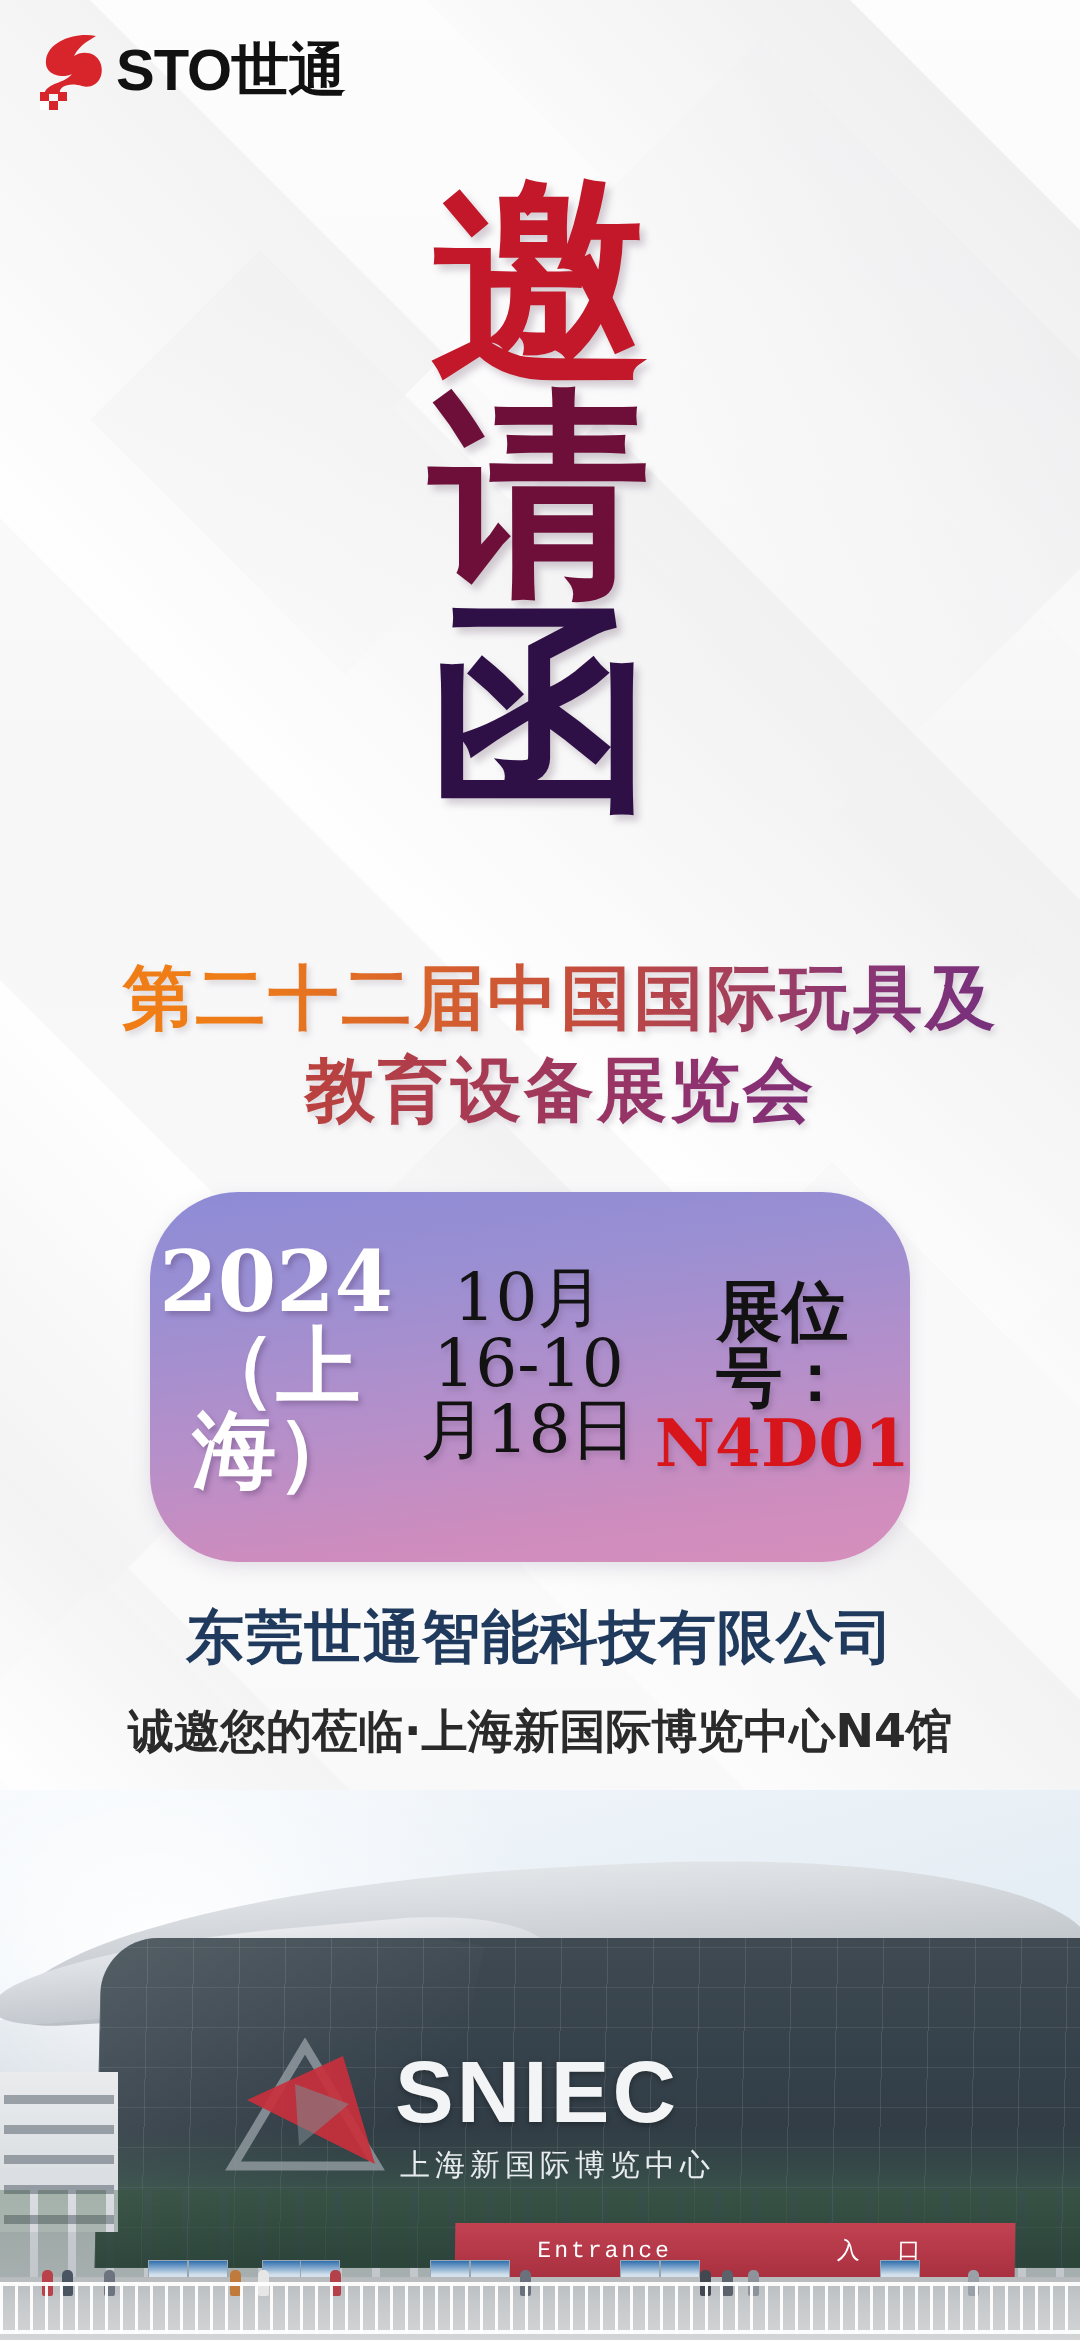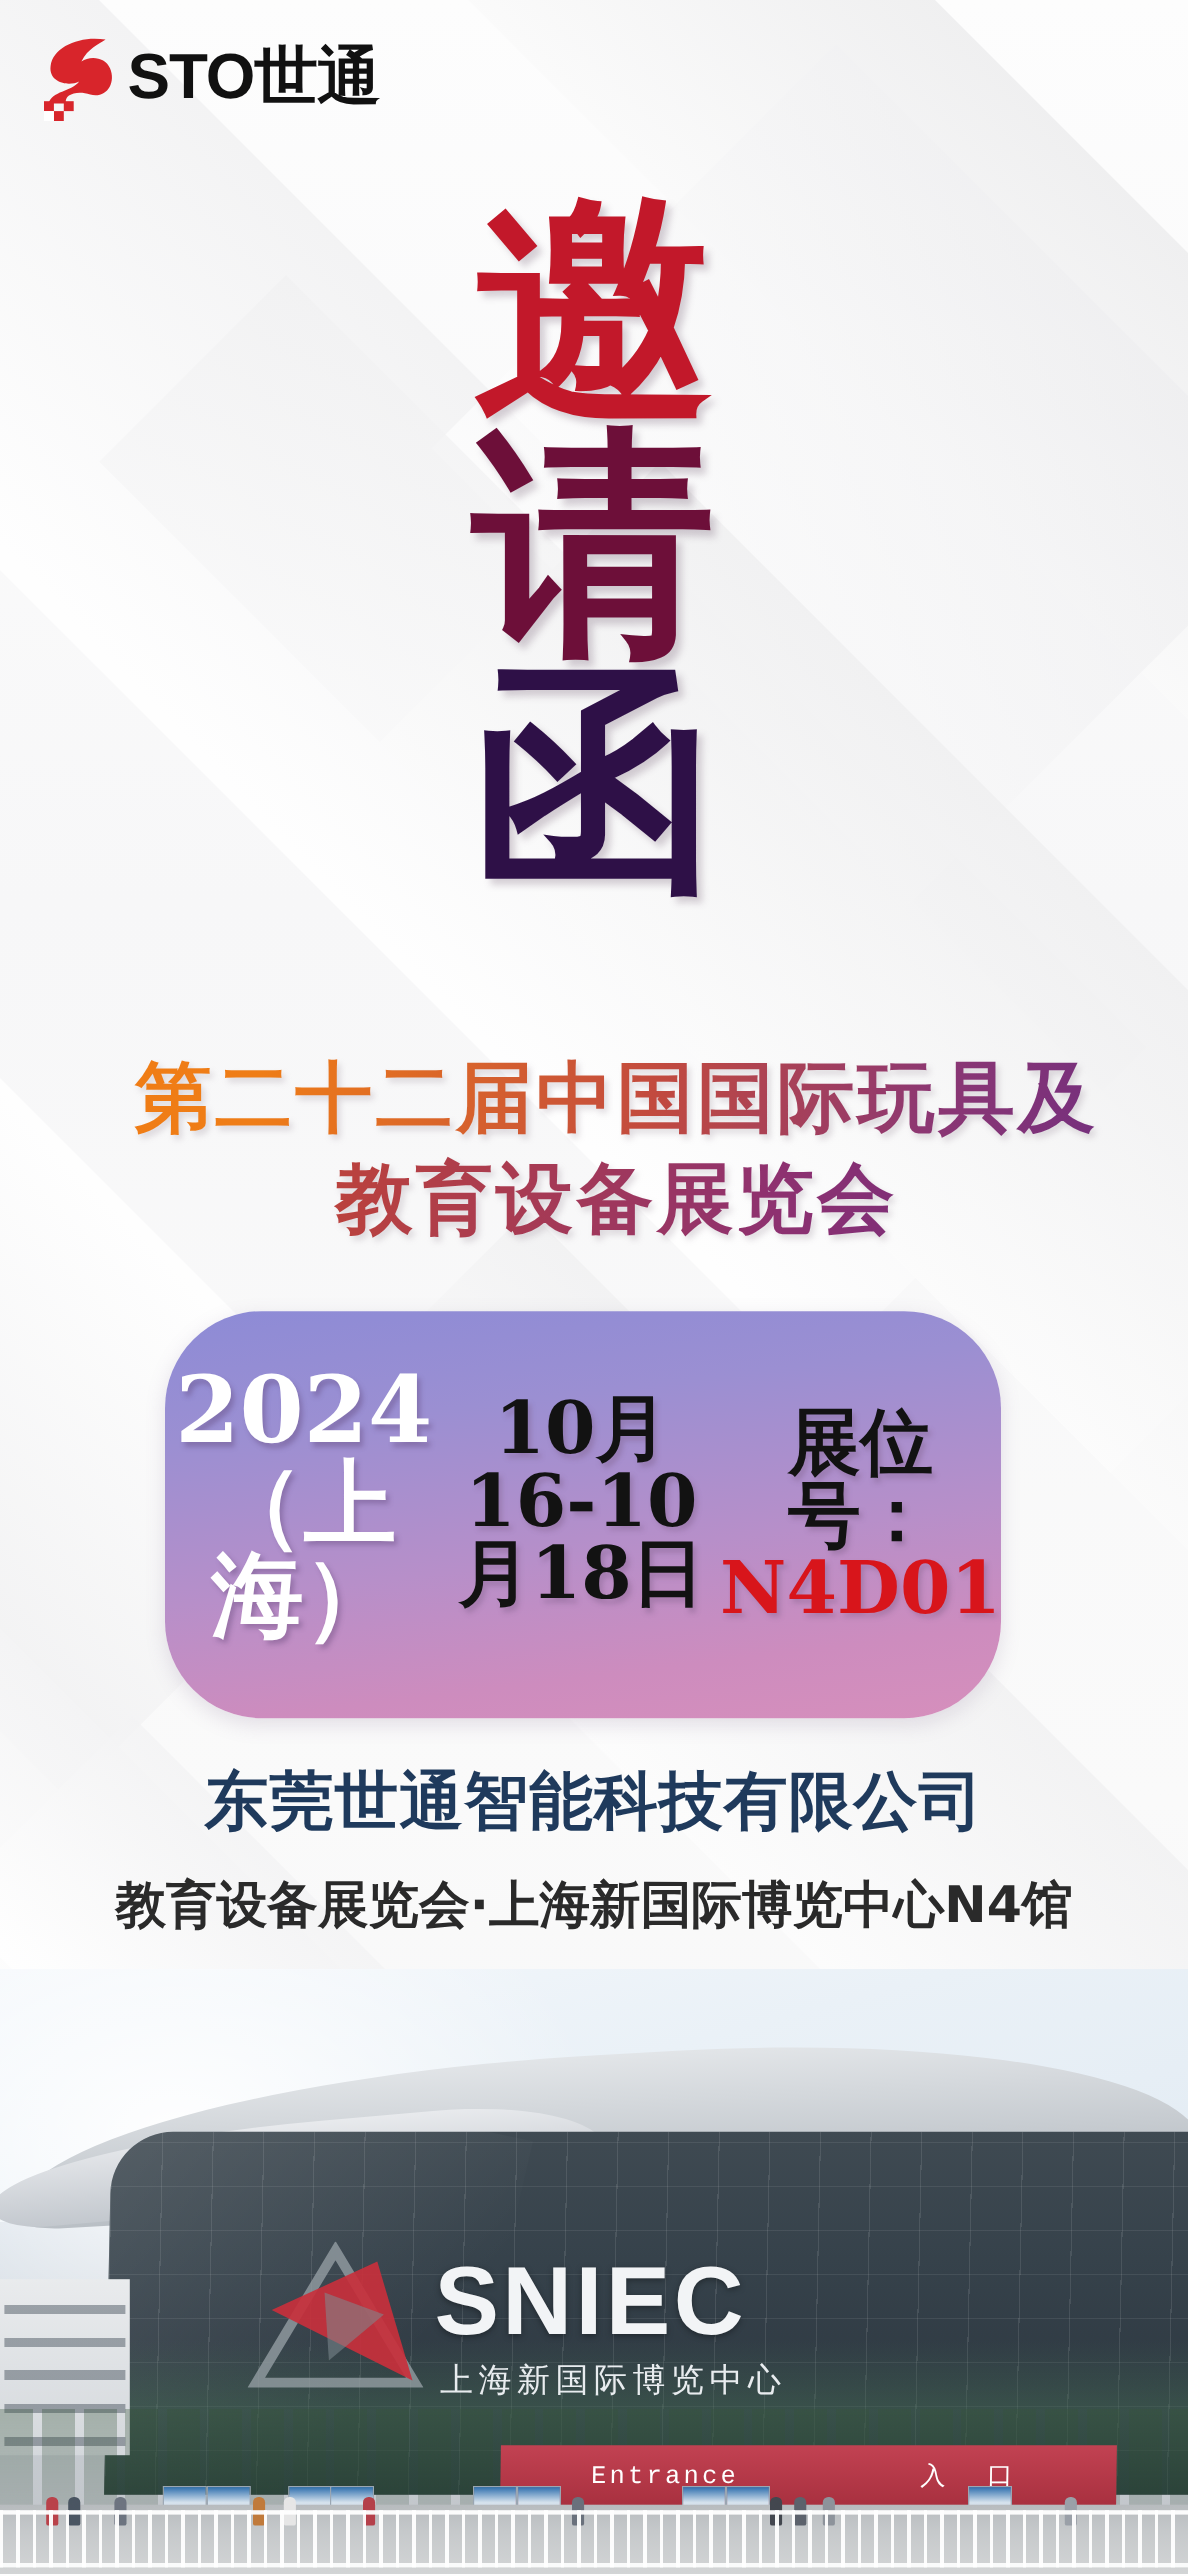--- a/index.html
+++ b/index.html
@@ -91,21 +91,21 @@
   }
   .card-row{width:100%;text-align:center;}
   .card-year{
     font-family:"DejaVu Serif","Liberation Serif",serif;
     font-weight:bold;font-size:84px;color:#fff;letter-spacing:0;line-height:1;
     margin-bottom:22px;
     text-shadow:3px 4px 5px rgba(90,60,110,.35);
   }
   .card-date{
     font-family:"DejaVu Serif","Liberation Serif",serif;
-    font-weight:bold;font-size:66px;color:#121212;line-height:1;
+    font-weight:normal;font-size:66px;color:#121212;line-height:1;
     margin-bottom:26px;
     text-shadow:3px 4px 5px rgba(120,90,130,.35);
   }
   .card-booth{
     font-family:"DejaVu Serif","Liberation Serif",serif;
     font-weight:bold;font-size:66px;color:#121212;line-height:1;
     text-shadow:3px 4px 5px rgba(120,90,130,.35);
   }
   .booth-no{color:#d8151b;}
 
@@ -263,21 +263,21 @@
 
   <div class="card">
     <div class="card-row card-year">2024（上海）</div>
     <div class="card-row card-date">10月16-10月18日</div>
     <div class="card-row card-booth">
       <span>展位号：</span><span class="booth-no">N4D01</span>
     </div>
   </div>
 
   <div class="company">东莞世通智能科技有限公司</div>
-  <div class="tagline">教育设备展览会·上海新国际博览中心N4馆</div>
+  <div class="tagline">诚邀您的莅临·上海新国际博览中心N4馆</div>
 
   <div class="photo">
     <div class="sky"></div>
     <div class="sky-glow"></div>
     <div class="roof"></div>
     <div class="roof2"></div>
     <div class="left-bldg"></div>
     <div class="facade">
       <div class="facade-sheen"></div>
       <div class="facade-refl"></div>

